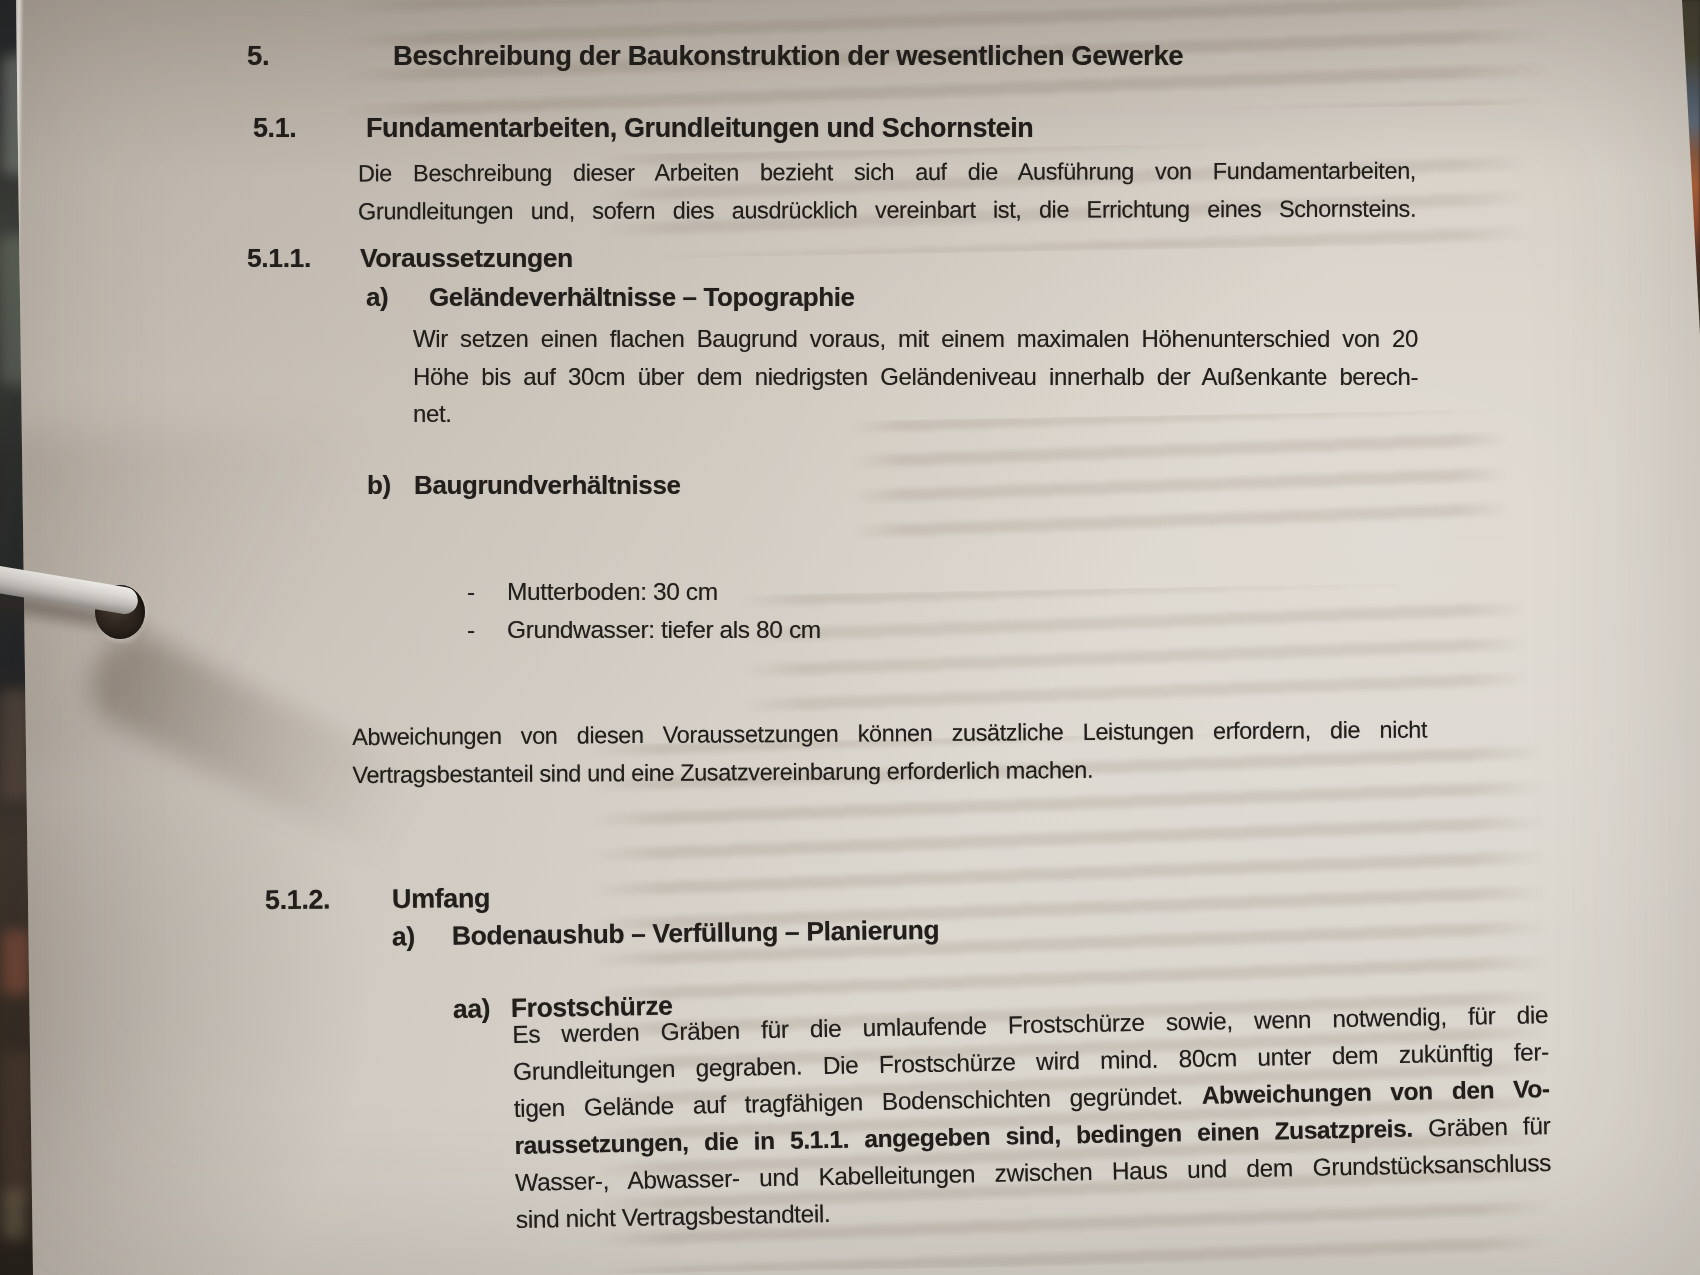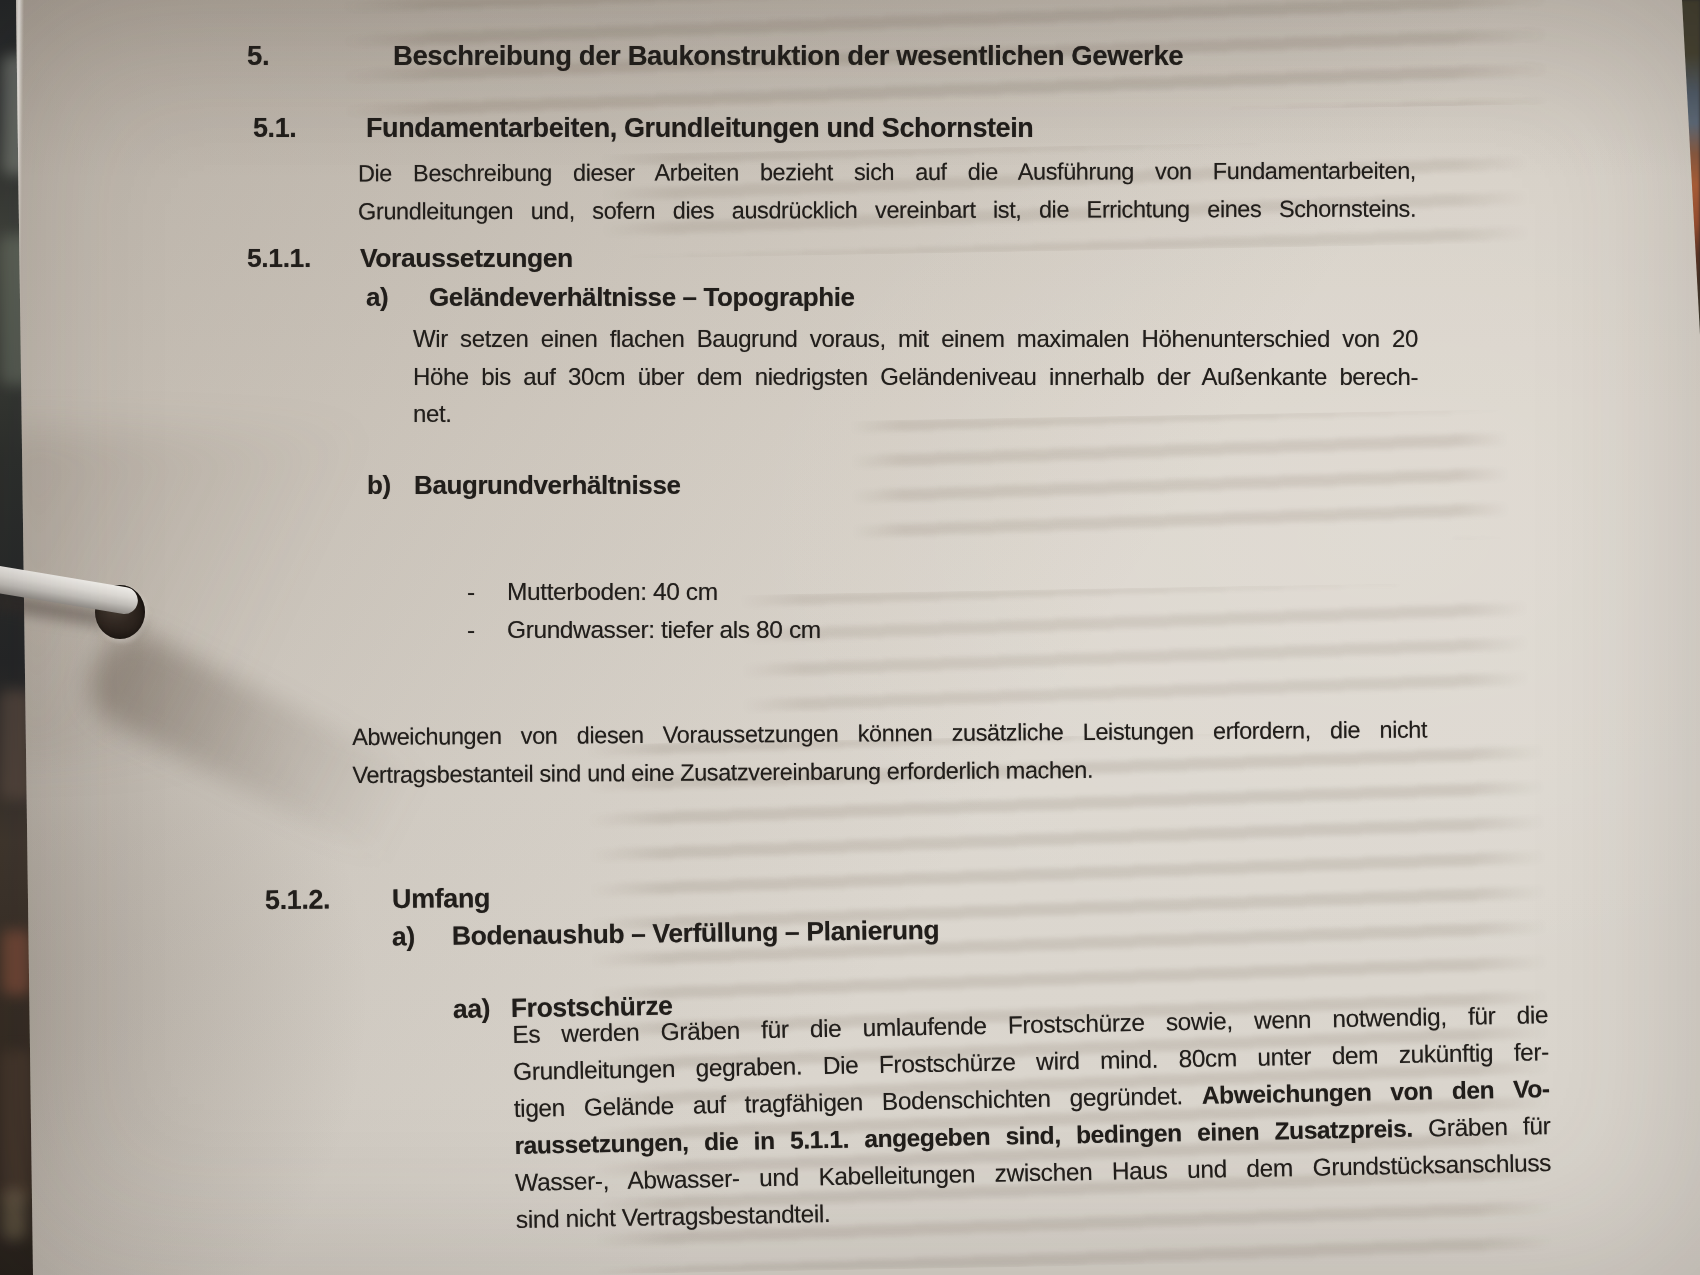--- a/index.html
+++ b/index.html
@@ -156,21 +156,21 @@
         <div class="tline ragged"><span>net.</span></div>
       </div>
 
     <div class="txt hrow" id="itemB">
       <span class="marker">b)</span>
       <span class="title">Baugrundverhältnisse</span>
     </div>
 
 
     <div class="txt" id="bullets">
-        <div class="brow"><span class="bdash">-</span><span class="btxt">Mutterboden: 40 cm</span></div>
+        <div class="brow"><span class="bdash">-</span><span class="btxt">Mutterboden: 30 cm</span></div>
         <div class="brow"><span class="bdash">-</span><span class="btxt">Grundwasser: tiefer als 80 cm</span></div>
       </div>
 
     <div class="txt" id="pAbw">
         <div class="tline"><span>Abweichungen von diesen Voraussetzungen können zusätzliche Leistungen erfordern, die nicht</span></div>
         <div class="tline ragged"><span>Vertragsbestanteil sind und eine Zusatzvereinbarung erforderlich machen.</span></div>
       </div>
 
     <div class="txt hrow" id="h512">
       <span class="num">5.1.2.</span>

